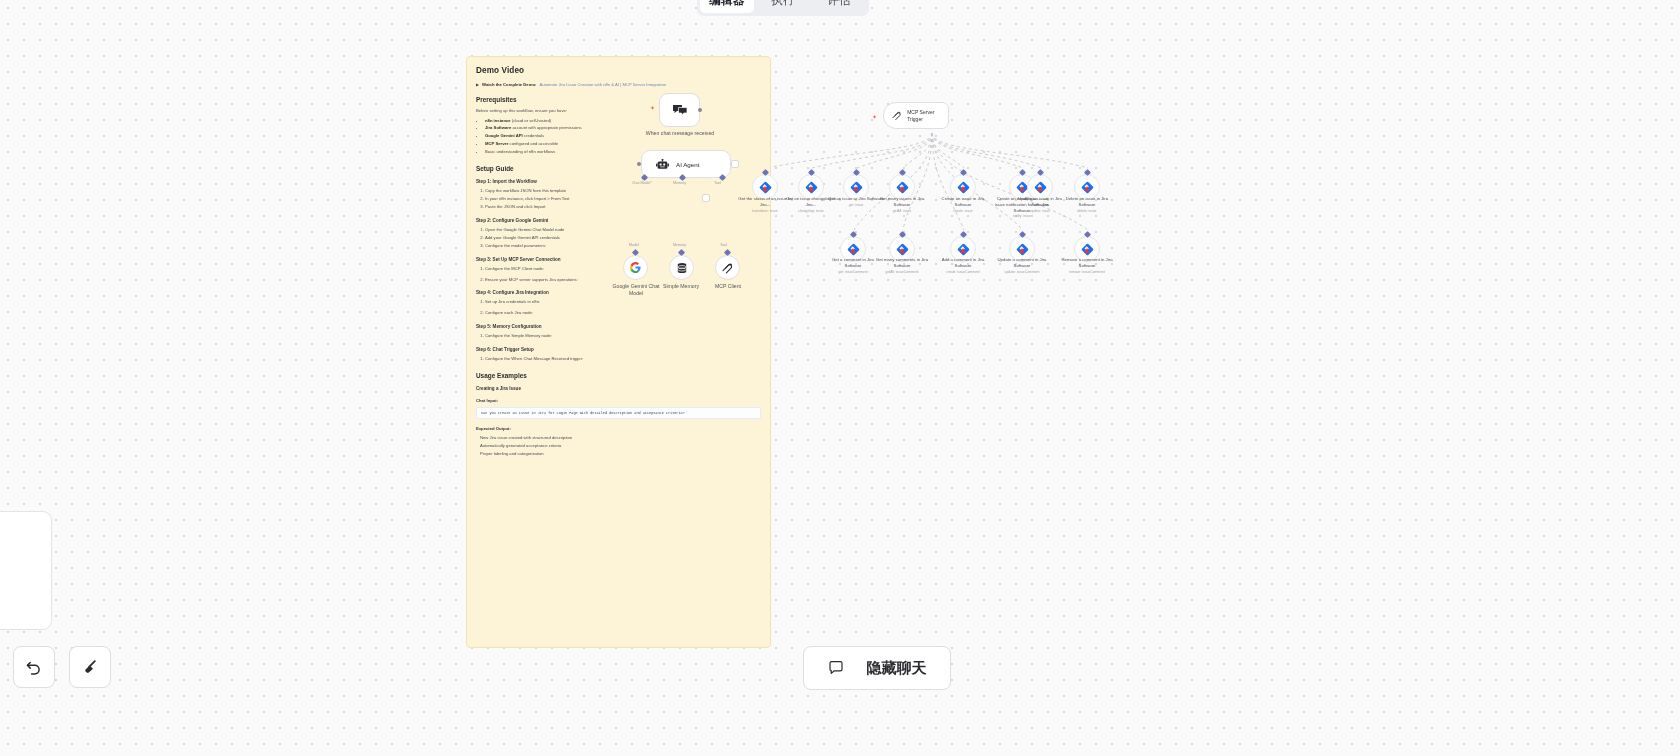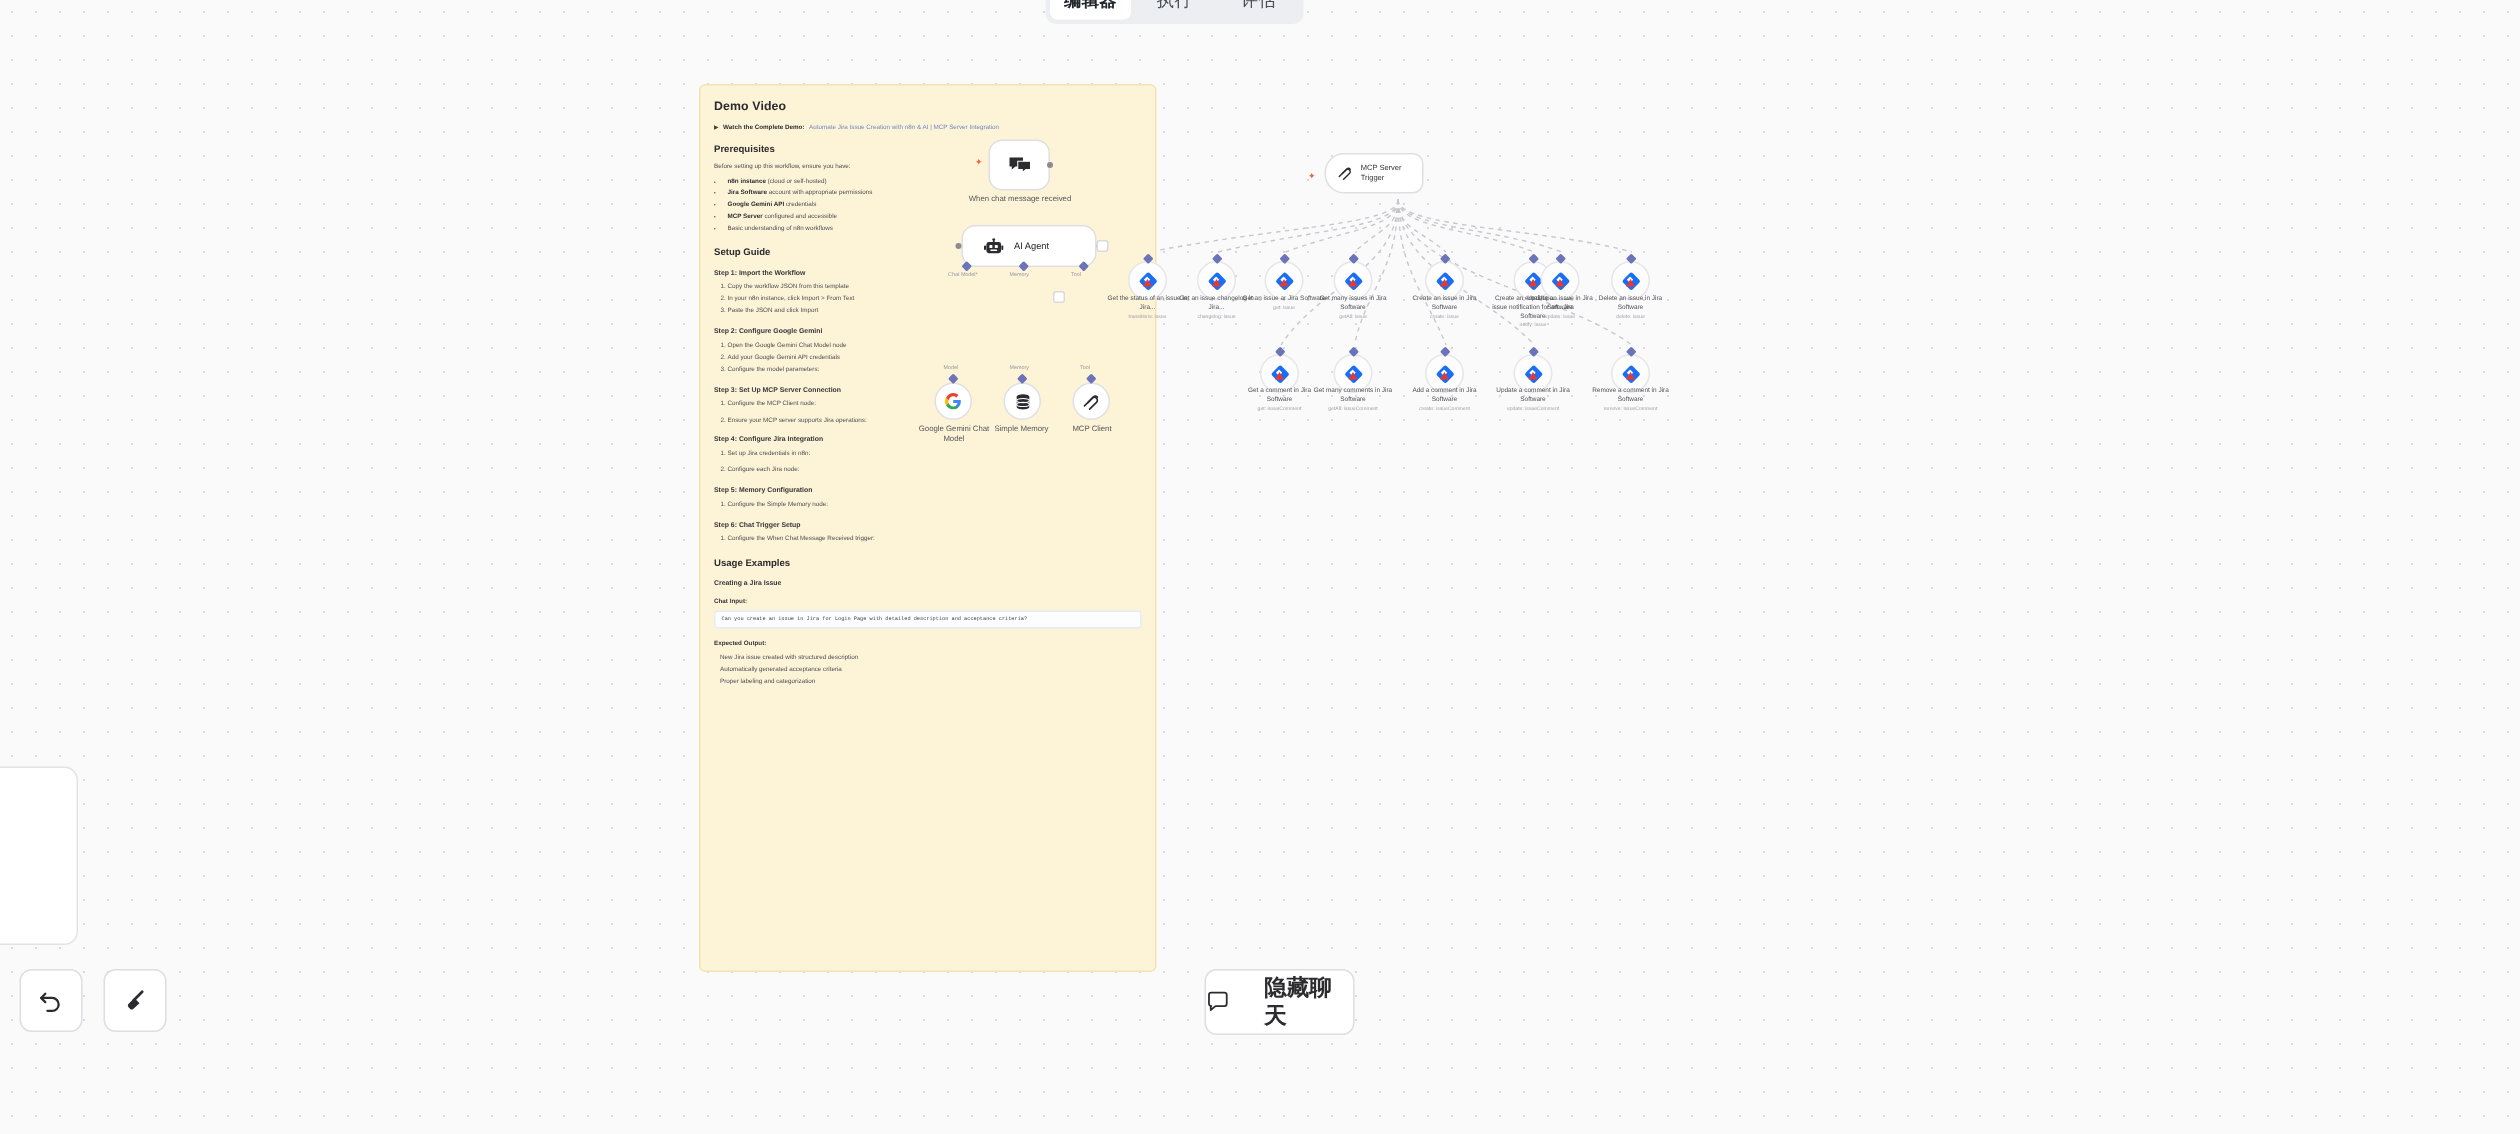--- a/index.html
+++ b/index.html
@@ -238,21 +238,21 @@
     border-radius: 8px;
     display: flex; align-items: center; justify-content: center;
     gap: 8px;
     color: #fff;
     font-size: 15px; font-weight: 700;
     z-index: 30;
   }
   .btn-secondary {
     position: absolute;
     left: 803px; top: 646px;
-    width: 100px; height: 44px;
+    width: 148px; height: 44px;
     background: #fff;
     border: 1px solid #dedee2;
     border-radius: 8px;
     display: flex; align-items: center; justify-content: center;
     gap: 23px;
     color: #2b2b30;
     font-size: 15px; font-weight: 700;
     z-index: 30;
   }
   svg { display: block; }

